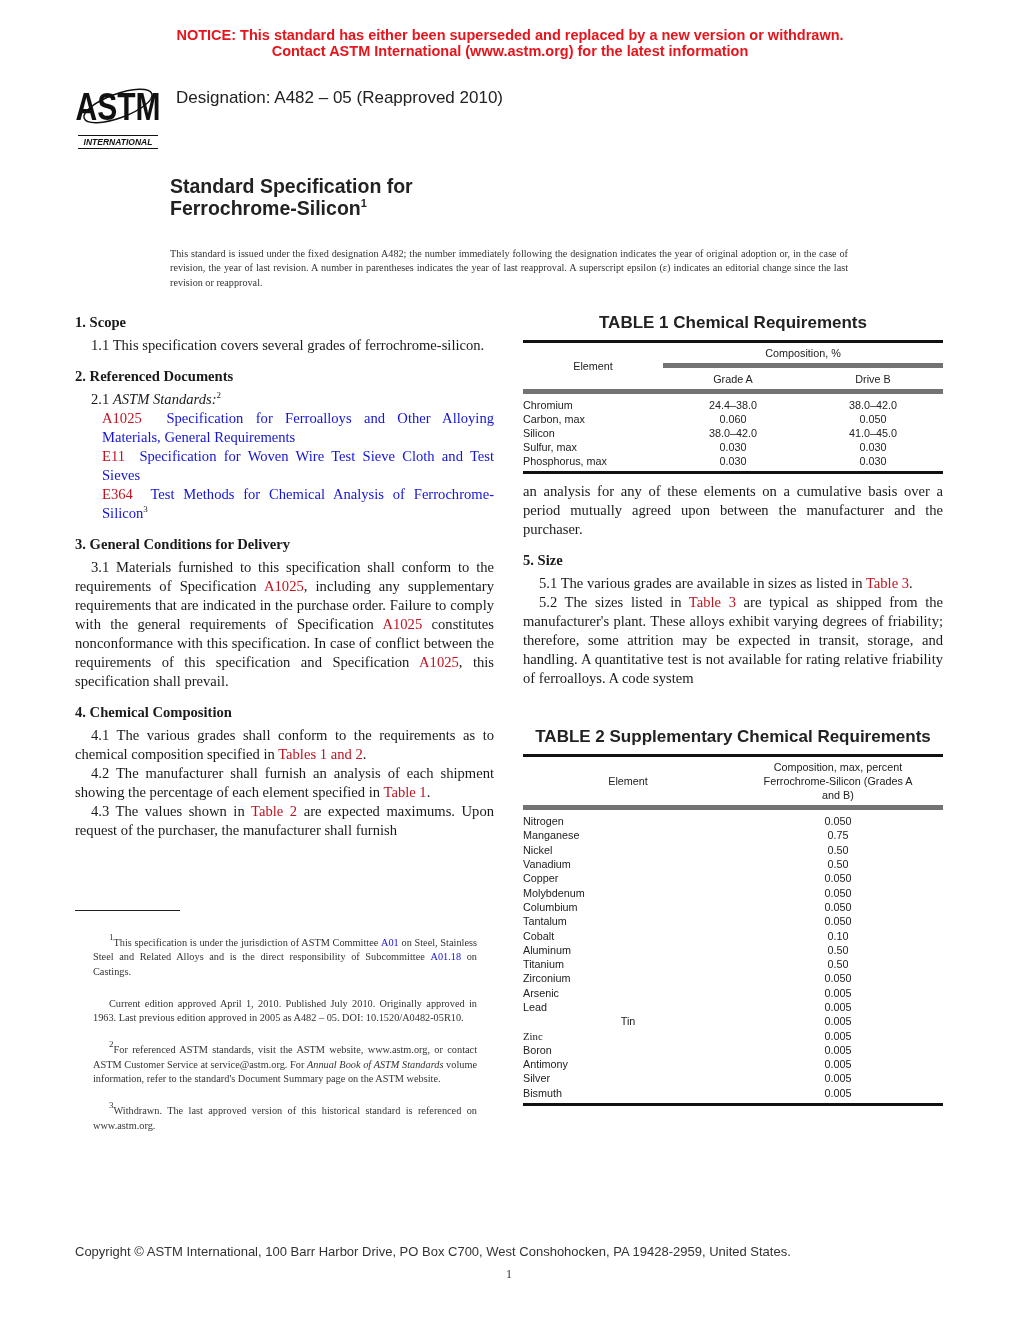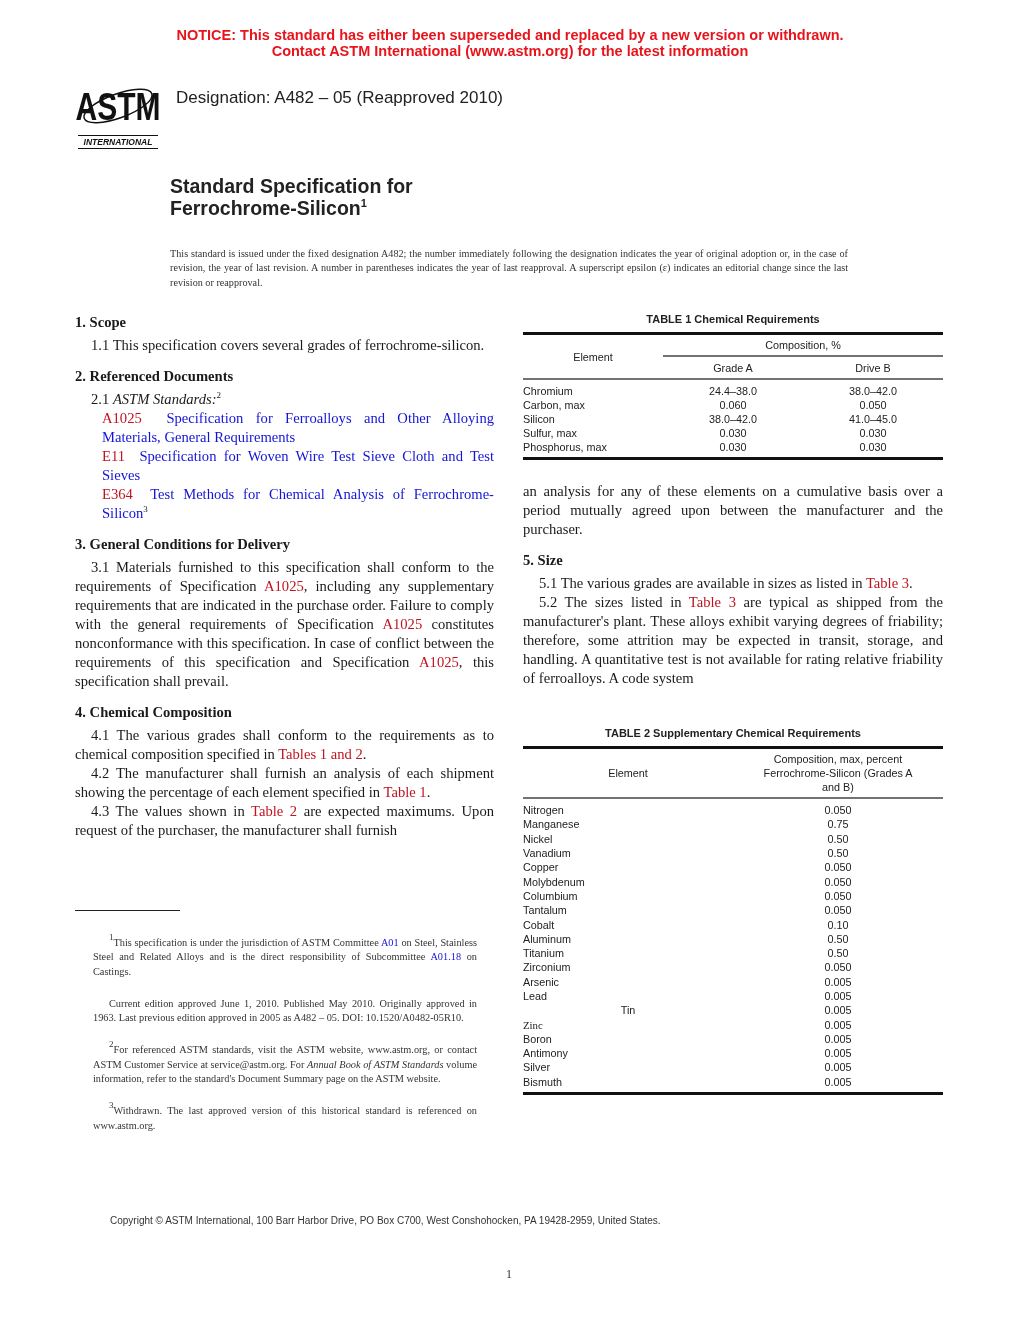--- a/index.html
+++ b/index.html
@@ -16,39 +16,39 @@
     .title { left: 170px; top: 175px; font-size: 19.5px; font-weight: bold; line-height: 22px; color: #222; }
     .title sup { font-size: 11px; vertical-align: 8px; line-height: 0; }
 
     .issued { left: 170px; top: 247px; width: 678px; font-size: 10.2px; line-height: 14.3px; text-align: justify; color: #333; }
 
     .col { font-size: 14.6px; line-height: 19px; text-align: justify; color: #1a1a1a; }
     .col p { margin: 0; }
     .indent { text-indent: 16px; }
     .heading { font-weight: bold; margin: 0; }
     .red { color: #c1121f; }
-    .blue { color: #1414d6; }
+    .blue { color: #1414d6; font-family: Liberation Serif, serif; }
     .ref { padding-left: 27px; text-indent: -27px; text-align: justify; }
     sup.s { font-size: 9px; vertical-align: 6px; line-height: 0; }
 
     .fn-rule { left: 75px; top: 910px; width: 105px; height: 1px; background: #222; }
     .footnotes { left: 75px; top: 918px; width: 420px; font-size: 10.3px; line-height: 14.3px; text-align: justify; color: #333; }
     .footnotes p { margin: 18px; }
 
     
     .tbl { font-size: 10.8px; color: #222; }
-    .tbl-caption { text-align: center; font-weight: bold; font-size: 11px; }
+    .tbl-caption { text-align: center; font-weight: bold; font-size: 17px; }
     table { border-collapse: collapse; width: 100%; }
     td, th { padding: 0; font-weight: normal; }
     .thick-top { border-top: 3px solid #111; }
-    .thin-bottom { border-bottom: 2px solid #737373; }
+    .thin-bottom { border-bottom: 5px solid #737373; }
     .thick-bottom { border-bottom: 3px solid #111; }
     .c { text-align: center; }
 
-    .copyright { left: 75px; top: 1215px; font-size: 10px; color: #333; margin-left: 35px; }
+    .copyright { left: 75px; top: 1244px; font-size: 13px; color: #333; }
     .pageno { left: 506px; top: 1267px; font-size: 12px; color: #333; }
   </style>
 </head>
 <body>
 
 <div class="abs notice sans">
   <div>NOTICE: This standard has either been superseded and replaced by a new version or withdrawn.</div>
   <div>Contact ASTM International (www.astm.org) for the latest information</div>
 </div>
 
@@ -86,21 +86,21 @@
 
   <p class="heading" style="margin-top:12px;">4.  Chemical Composition</p>
   <p class="indent" style="margin-top:4px;"><span>4.1  The various grades shall conform to the requirements as to chemical composition specified in </span><span class="red">Tables 1 and 2</span><span>.</span></p>
   <p class="indent"><span>4.2  The manufacturer shall furnish an analysis of each shipment showing the percentage of each element specified in </span><span class="red">Table 1</span><span>.</span></p>
   <p class="indent" id="p43"><span>4.3  The values shown in </span><span class="red">Table 2</span><span> are expected maximums. Upon request of the purchaser, the manufacturer shall furnish</span></p>
 </div>
 
 <div class="abs fn-rule"></div>
 <div class="abs footnotes serif">
   <p class="indent"><sup class="s">1</sup><span>This specification is under the jurisdiction of ASTM Committee </span><span class="blue">A01</span><span> on Steel, Stainless Steel and Related Alloys and is the direct responsibility of Subcommittee </span><span class="blue">A01.18</span><span> on Castings.</span></p>
-  <p class="indent" style="margin-top:1px;">Current edition approved June 1, 2010. Published May 2010. Originally approved in 1963. Last previous edition approved in 2005 as A482 – 05. DOI: 10.1520/A0482-05R10.</p>
+  <p class="indent" style="margin-top:1px;">Current edition approved April 1, 2010. Published July 2010. Originally approved in 1963. Last previous edition approved in 2005 as A482 – 05. DOI: 10.1520/A0482-05R10.</p>
   <p class="indent"><sup class="s">2</sup><span>For referenced ASTM standards, visit the ASTM website, www.astm.org, or contact ASTM Customer Service at service@astm.org. For </span><i>Annual Book of ASTM Standards</i><span> volume information, refer to the standard's Document Summary page on the ASTM website.</span></p>
   <p class="indent"><sup class="s">3</sup><span>Withdrawn. The last approved version of this historical standard is referenced on www.astm.org.</span></p>
 </div>
 
 <div class="abs tbl sans" style="left:523px; top:313px; width:420px;">
   <div class="tbl-caption" style="margin-bottom:7px;">TABLE 1   Chemical Requirements</div>
   <table class="thick-top thick-bottom">
     <tbody>
         <tr>
       <td rowspan="2" class="c thin-bottom" style="width:140px;">Element</td>

